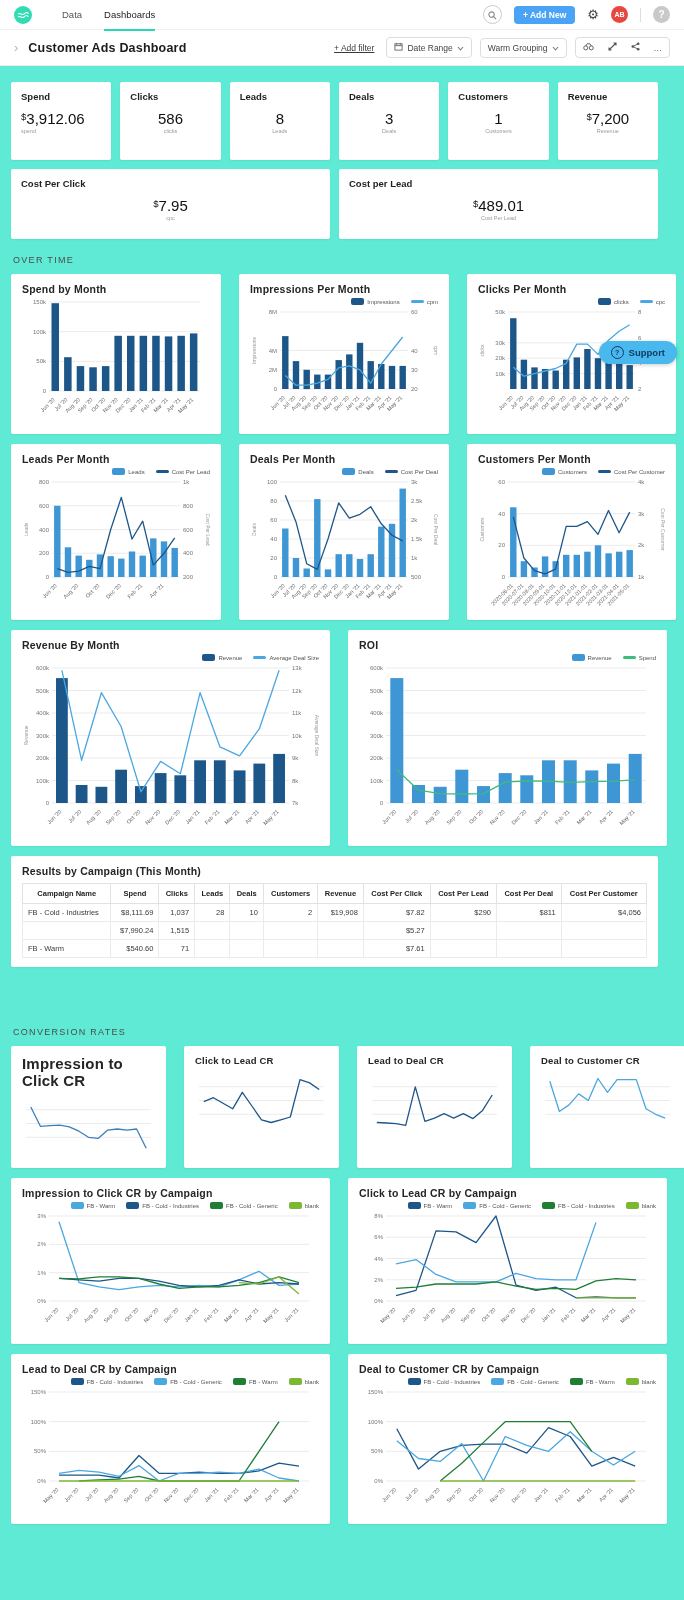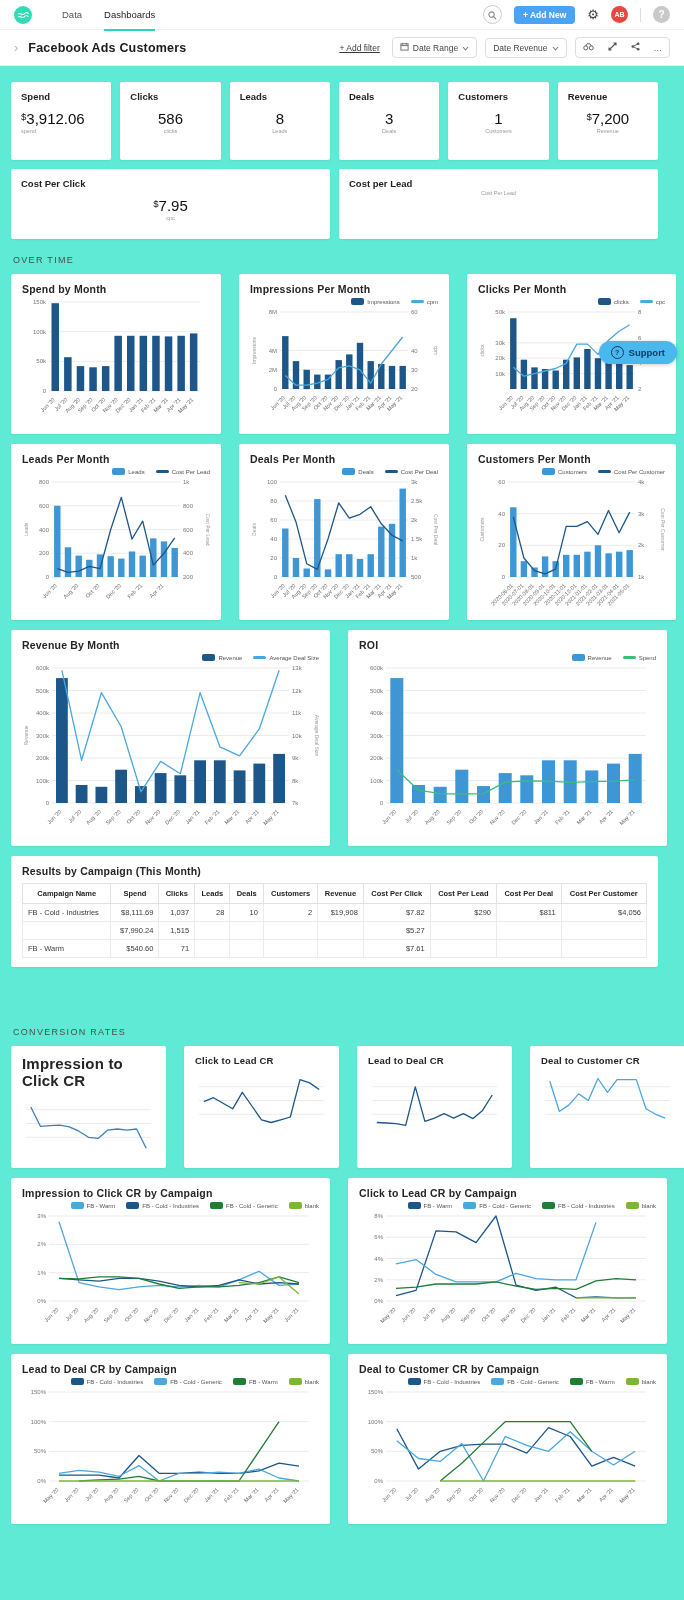--- a/index.html
+++ b/index.html
@@ -80,37 +80,37 @@
     </div>
     <div class="addnew">+ Add New</div>
     <div class="gear">⚙</div>
     <div class="avatar">AB</div>
     <div class="vdiv"></div>
     <div class="help">?</div>
   </div>
 
   <div class="titlebar">
     <span class="chev">›</span>
-    <span class="pg-title">Facebook Ads Customers</span>
+    <span class="pg-title">Customer Ads Dashboard</span>
     <div class="tb-spacer"></div>
     <span class="addfilter">+ Add filter</span>
     <div class="tb-btn">
       <span><svg width="9" height="9" viewBox="0 0 10 10">
             <rect x="1" y="2" width="8" height="7" fill="none" stroke="#666" stroke-width="1"></rect>
             <line x1="1" y1="4" x2="9" y2="4" stroke="#666" stroke-width="1"></line>
             <line x1="3" y1="1" x2="3" y2="3" stroke="#666" stroke-width="1"></line>
             <line x1="7" y1="1" x2="7" y2="3" stroke="#666" stroke-width="1"></line>
           </svg></span>
       <span>Date Range</span>
       <span><svg width="7" height="5" viewBox="0 0 7 5">
             <path d="M1 1 L3.5 4 L6 1" stroke="#777" fill="none" stroke-width="1.1"></path>
           </svg></span>
     </div>
     <div class="tb-btn">
-      <span>Date Revenue</span>
+      <span>Warm Grouping</span>
       <span><svg width="7" height="5" viewBox="0 0 7 5">
             <path d="M1 1 L3.5 4 L6 1" stroke="#777" fill="none" stroke-width="1.1"></path>
           </svg></span>
     </div>
     <div class="icon-group">
       <div class="ig-btn">
           <span><svg width="11" height="9" viewBox="0 0 12 9">
               <circle cx="3" cy="6" r="2.2" stroke="#555" fill="none"></circle>
               <circle cx="9" cy="6" r="2.2" stroke="#555" fill="none"></circle>
               <path d="M3 4 L4.5 1.5 H7.5 L9 4" stroke="#555" fill="none"></path>
@@ -170,20 +170,21 @@
         </div>
       </div>
     <div class="kpi-row">
         <div class="kpi kpi-r2">
           <div class="kl">Cost Per Click</div>
           <div class="kv"><span class="cur">$</span>7.95</div>
           <div class="ks">cpc</div>
         </div>
         <div class="kpi kpi-r2">
           <div class="kl">Cost per Lead</div>
+          <div class="kv"><span class="cur">$</span>489.01</div>
           <div class="ks">Cost Per Lead</div>
         </div>
       </div>
 
     <div class="section-label">OVER TIME</div>
 
     <div class="chart-row">
       <div class="card">
         <div class="ct">Spend by Month</div>
         <div>

